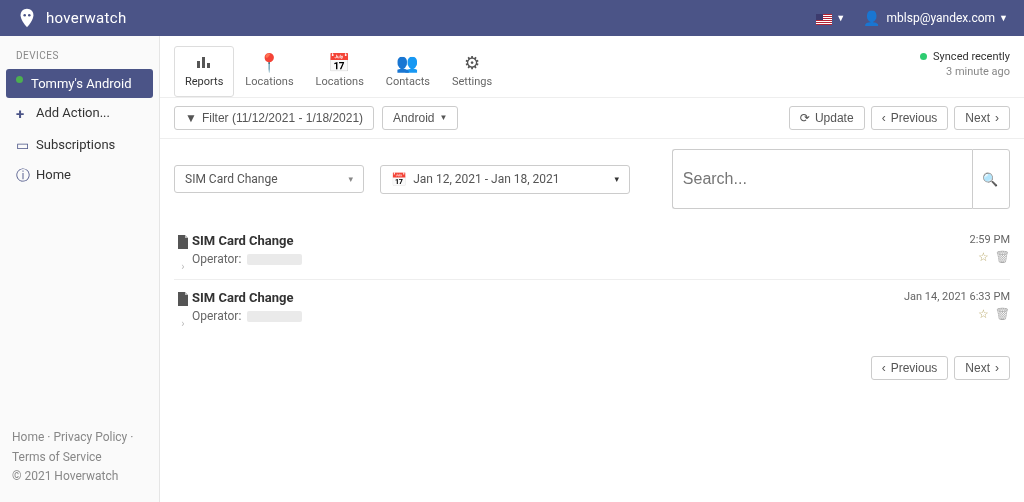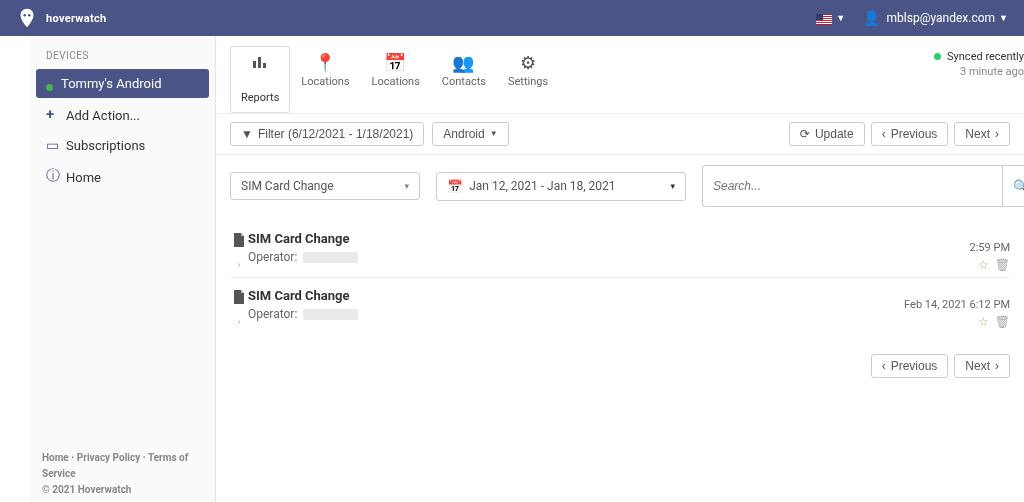--- a/index.html
+++ b/index.html
@@ -1,71 +1,71 @@
 <!DOCTYPE html>
 <html><head>
 <meta charset="utf-8">
 <style>
 * { margin: 0; padding: 0; box-sizing: border-box; }
 body { font-family: -apple-system, BlinkMacSystemFont, "Segoe UI", Roboto, Helvetica, Arial, sans-serif; font-size: 13px; color: #333; background: #fff; }
 .topbar { background: #4b5487; height: 36px; display: flex; align-items: center; padding: 0 16px; color: #fff; }
-.brand { display: flex; align-items: center; font-weight: 700; font-size: 11px; letter-spacing: 0.3px; }
+.brand { display: flex; align-items: center; font-weight: 400; font-size: 15px; letter-spacing: 0.3px; }
 .brand-icon { width: 22px; height: 22px; margin-right: 8px; display: inline-flex; align-items: center; justify-content: center; }
 .brand-icon svg { width: 22px; height: 22px; }
 .topbar-right { margin-left: auto; display: flex; align-items: center; gap: 18px; }
 .flag { width: 16px; height: 11px; display: inline-block; }
 .flag-wrap { display: flex; align-items: center; cursor: pointer; }
 .caret { margin-left: 4px; font-size: 9px; }
 .account { display: flex; align-items: center; cursor: pointer; font-size: 12px; }
 .account-icon { margin-right: 6px; font-size: 14px; }
 
 .layout { display: flex; height: calc(100vh - 36px); min-height: 466px; }
-.sidebar { width: 186px; background: #fafafa; border-right: 1px solid #e5e5e5; display: flex; flex-direction: column; margin-left: 30px; }
+.sidebar { width: 160px; background: #fafafa; border-right: 1px solid #e5e5e5; display: flex; flex-direction: column; }
 .section-label { font-size: 10px; letter-spacing: 0.5px; color: #888; padding: 14px 16px 8px; text-transform: uppercase; }
-.nav-item { display: flex; align-items: flex-end; padding: 7px 16px; font-size: 13px; color: #333; cursor: pointer; }
+.nav-item { display: flex; align-items: flex-start; padding: 7px 16px; font-size: 13px; color: #333; cursor: pointer; }
 .nav-item.active { background: #4b5487; color: #fff; border-radius: 3px; margin: 0 6px; padding: 7px 10px; }
 .nav-item .dot { width: 7px; height: 7px; border-radius: 50%; background: #4caf50; margin-right: 8px; }
 .nav-item .plus { color: #4b5487; font-weight: 700; width: 12px; display:inline-block; margin-right: 8px; font-size: 15px; }
 .nav-item .icn { width: 12px; margin-right: 8px; color: #4b5487; font-size: 14px; }
-.footer { margin-top: auto; padding: 12px 12px 4px; font-size: 10px; color: #888; line-height: 1.6; font-weight: bold; }
+.footer { margin-top: auto; padding: 12px 12px 16px; font-size: 12px; color: #888; line-height: 1.6; }
 .footer a { color: #888; text-decoration: none; }
 
 .main { flex: 1; background: #fff; display: flex; flex-direction: column; overflow: hidden; }
 .tabs { display: flex; align-items: flex-start; padding: 10px 14px 0; border-bottom: 1px solid #eee; position: relative; }
 .tab { display: flex; flex-direction: column; align-items: center; padding: 4px 10px 8px; font-size: 11px; color: #666; cursor: pointer; min-width: 50px; border: 1px solid transparent; border-radius: 3px; }
-.tab.active { border: 1px solid #ddd; color: #333; gap: 16px; }
+.tab.active { border: 1px solid #ddd; color: #333; }
 .tab-icon { font-size: 18px; height: 22px; display: flex; align-items: center; justify-content: center; margin-bottom: 2px; color:#555; }
-.sync { position: absolute; right: 0; top: 14px; text-align: right; font-size: 11px; }
+.sync { position: absolute; right: 14px; top: 14px; text-align: right; font-size: 11px; }
 .sync-line1 { color: #333; display: flex; align-items: center; justify-content: flex-end; }
 .sync-dot { width: 7px; height: 7px; border-radius: 50%; background: #2ecc71; margin-right: 6px; }
 .sync-line2 { color: #888; margin-top: 2px; }
 
 .filterbar { display: flex; align-items: center; padding: 8px 14px; gap: 8px; border-bottom: 1px solid #eee; }
 .btn { border: 1px solid #ccc; background: #fff; padding: 5px 10px; font-size: 12px; border-radius: 3px; cursor: pointer; display: inline-flex; align-items: center; gap: 5px; color: #555; line-height: 1; }
 .filterbar-right { margin-left: auto; display: flex; gap: 6px; }
 
 .controls { display: flex; align-items: center; padding: 10px 14px; gap: 16px; }
 .select-like { border: 1px solid #ccc; background: #fff; padding: 6px 10px; font-size: 12px; border-radius: 3px; cursor: pointer; display: flex; align-items: center; justify-content: space-between; min-width: 190px; color: #555; }
 .select-like .chev { font-size: 9px; color: #888; }
 .daterange { border: 1px solid #ccc; background: #fff; padding: 6px 10px; font-size: 12px; border-radius: 3px; cursor: pointer; display: flex; align-items: center; min-width: 250px; color: #555; }
 .daterange .chev { font-size: 9px; color: #333; margin-left: auto; }
 .daterange .cal { margin-right: 6px; font-size: 13px; }
 .search-wrap { margin-left: auto; display: flex; }
-.search-input { border: 1px solid #ccc; border-right: none; border-radius: 3px 0 0 3px; padding: 13px 10px; font-size: 12px; width: 300px; font-style: italic; }
+.search-input { border: 1px solid #ccc; border-right: none; border-radius: 3px 0 0 3px; padding: 20px 10px; font-size: 16px; width: 300px; }
 .search-btn { border: 1px solid #ccc; border-radius: 0 3px 3px 0; background: #fff; padding: 0 10px; cursor: pointer; color: #555; font-size: 13px; }
 
 .records { padding: 4px 14px; }
 .record { display: flex; align-items: flex-start; padding: 10px 0 6px; border-bottom: 1px solid #eee; position: relative; }
 .record:last-child { border-bottom: none; }
 .rec-left { width: 18px; display: flex; flex-direction: column; align-items: center; gap: 8px; color: #888; padding-top: 2px; }
 .rec-body { flex: 1; }
 .rec-title { font-weight: 700; font-size: 13px; color: #333; }
 .rec-sub { font-size: 12px; color: #666; margin-top: 4px; display:flex; align-items:center; gap:6px;}
 .rec-sub .op-val { display:inline-block; width:55px; height:11px; background:#eaeaea; border-radius:2px; filter: blur(0.3px); }
-.rec-right { position: absolute; right: 0; top: 20px; text-align: right; }
+.rec-right { position: absolute; right: 0; top: 10px; text-align: right; }
 .rec-time { font-size: 11px; color: #666; }
 .rec-icons { margin-top: 4px; display: flex; gap: 6px; justify-content: flex-end; color: #b9a96a; font-size: 12px; }
 .rec-icons .trash { color: #aaa; }
 
 .pager { display: flex; justify-content: flex-end; padding: 16px 14px; gap: 6px; }
 .file-icon { width:12px; height:14px; }
 .chevron-right { font-size:11px; color:#bbb; }
 </style>
 </head>
 <body>
@@ -164,21 +164,21 @@
             <span class="sync-dot"></span>
             <span>Synced recently</span>
           </div>
         <div class="sync-line2">3 minute ago</div>
       </div>
     </div>
 
     <div class="filterbar">
       <button class="btn">
         <span>▼</span>
-        <span>Filter (6/12/2021 - 1/18/2021)</span>
+        <span>Filter (11/12/2021 - 1/18/2021)</span>
       </button>
       <button class="btn">
         <span>Android</span>
         <span style="font-size:8px;">▼</span>
       </button>
       <div class="filterbar-right">
         <button class="btn">
           <span>⟳</span>
           <span>Update</span>
         </button>
@@ -243,21 +243,21 @@
           <span class="chevron-right">›</span>
         </div>
         <div class="rec-body">
           <div class="rec-title">SIM Card Change</div>
           <div class="rec-sub">
               <span>Operator:</span>
               <span class="op-val"></span>
             </div>
         </div>
         <div class="rec-right">
-          <div class="rec-time">Feb 14, 2021 6:12 PM</div>
+          <div class="rec-time">Jan 14, 2021 6:33 PM</div>
           <div class="rec-icons">
             <span>☆</span>
             <span class="trash">🗑</span>
           </div>
         </div>
       </div>
     </div>
 
     <div class="pager">
       <button class="btn">

